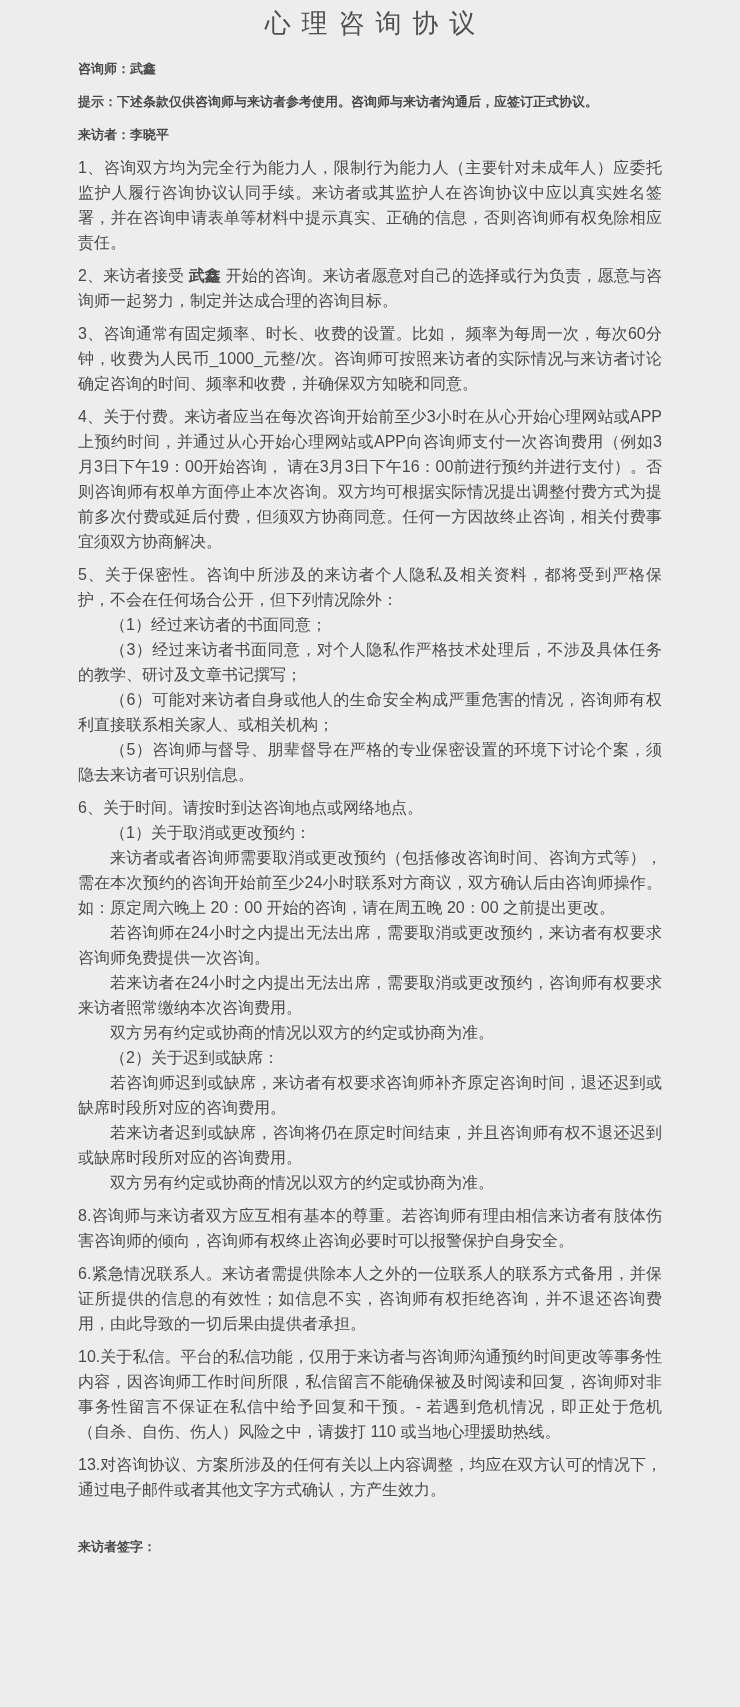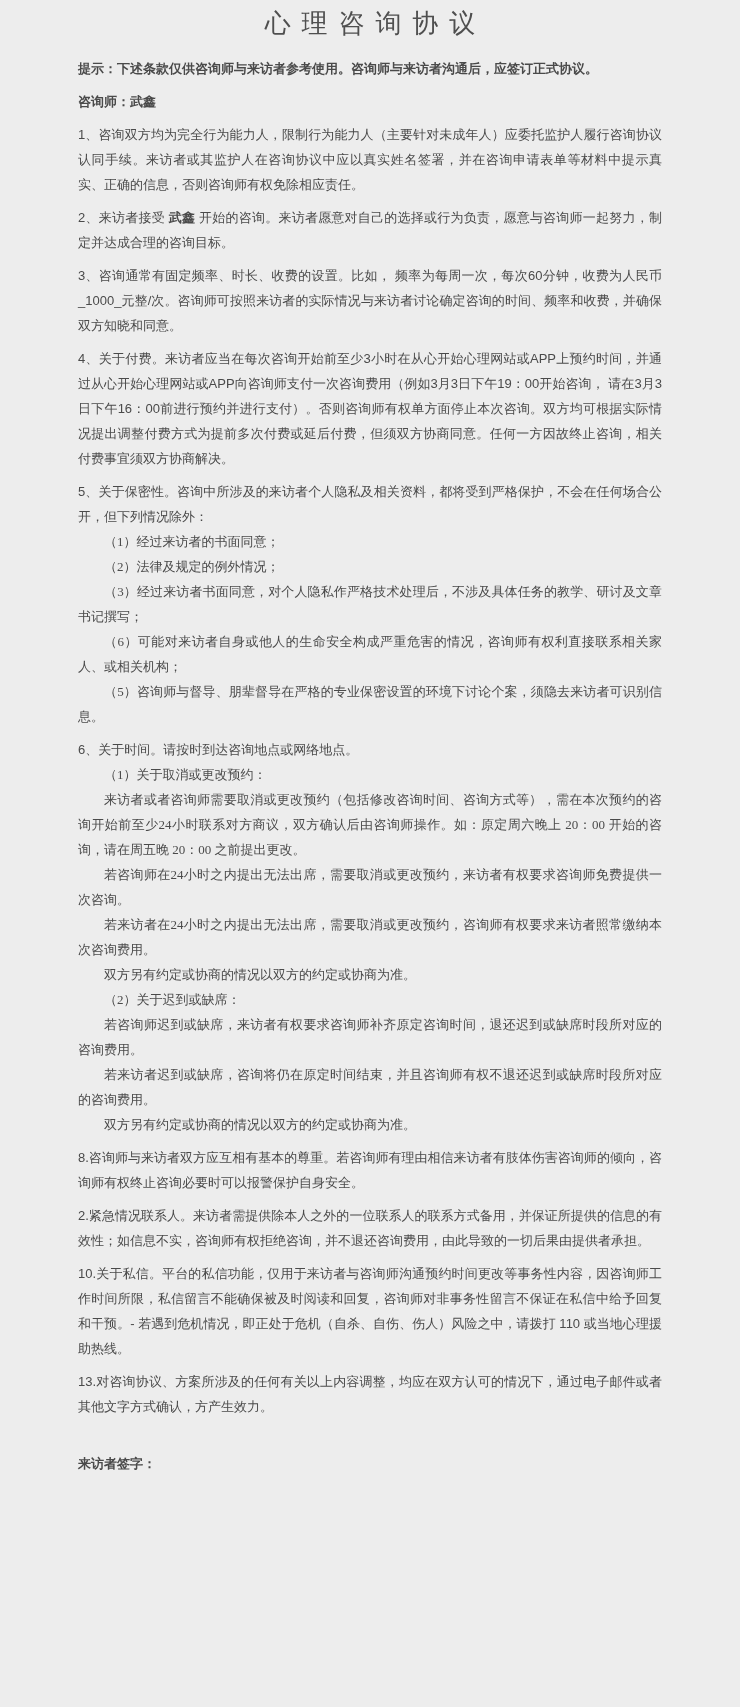--- a/index.html
+++ b/index.html
@@ -31,56 +31,56 @@
     line-height:30px;
   }
   .para{
     font-size:13px;
     line-height:25px;
     margin:8px 0;
     text-align:justify;
   }
   .bold{font-weight:700;}
   .clause{ 
-    font-size:13px;
+    font-size:16px;
     line-height:25px;
     margin:8px 0;
     text-align:justify;
   }
   .clause strong{font-weight:700;}
   .subline{
     text-indent:2em;
     margin:0;
-    font-family:Liberation Serif, serif;
   }
   .sig-label{
     margin-top:32px;
     margin-bottom:11px;
   }
 </style>
 </head>
 <body>
 
 <main>
 
   <h1 class="doc-title">心理咨询协议</h1>
 
+  <p class="para bold"><span>咨询师：</span><span>武鑫</span></p>
+
   <p class="para bold">提示：下述条款仅供咨询师与来访者参考使用。咨询师与来访者沟通后，应签订正式协议。</p>
 
-  <p class="para bold"><span>咨询师：</span><span>武鑫</span></p>
-
+  <p class="para bold"><span>来访者：</span><span>李晓平</span></p>
 
   <section id="clauses">
       <div class="clause">1、咨询双方均为完全行为能力人，限制行为能力人（主要针对未成年人）应委托监护人履行咨询协议认同手续。来访者或其监护人在咨询协议中应以真实姓名签署，并在咨询申请表单等材料中提示真实、正确的信息，否则咨询师有权免除相应责任。</div>
       <div class="clause"><span>2、来访者接受 </span><strong>武鑫</strong><span> 开始的咨询。来访者愿意对自己的选择或行为负责，愿意与咨询师一起努力，制定并达成合理的咨询目标。</span></div>
       <div class="clause">3、咨询通常有固定频率、时长、收费的设置。比如， 频率为每周一次，每次60分钟，收费为人民币_1000_元整/次。咨询师可按照来访者的实际情况与来访者讨论确定咨询的时间、频率和收费，并确保双方知晓和同意。</div>
       <div class="clause">4、关于付费。来访者应当在每次咨询开始前至少3小时在从心开始心理网站或APP上预约时间，并通过从心开始心理网站或APP向咨询师支付一次咨询费用（例如3月3日下午19：00开始咨询， 请在3月3日下午16：00前进行预约并进行支付）。否则咨询师有权单方面停止本次咨询。双方均可根据实际情况提出调整付费方式为提前多次付费或延后付费，但须双方协商同意。任何一方因故终止咨询，相关付费事宜须双方协商解决。</div>
-      <div class="clause">5、关于保密性。咨询中所涉及的来访者个人隐私及相关资料，都将受到严格保护，不会在任何场合公开，但下列情况除外：<div class="subline">（1）经过来访者的书面同意；</div><div class="subline">（2）法律及规定的例外情况；</div><div class="subline">（3）经过来访者书面同意，对个人隐私作严格技术处理后，不涉及具体任务的教学、研讨及文章书记撰写；</div><div class="subline">（6）可能对来访者自身或他人的生命安全构成严重危害的情况，咨询师有权利直接联系相关家人、或相关机构；</div><div class="subline">（5）咨询师与督导、朋辈督导在严格的专业保密设置的环境下讨论个案，须隐去来访者可识别信息。</div></div>
+      <div class="clause">5、关于保密性。咨询中所涉及的来访者个人隐私及相关资料，都将受到严格保护，不会在任何场合公开，但下列情况除外：<div class="subline">（1）经过来访者的书面同意；</div><div class="subline">（3）经过来访者书面同意，对个人隐私作严格技术处理后，不涉及具体任务的教学、研讨及文章书记撰写；</div><div class="subline">（6）可能对来访者自身或他人的生命安全构成严重危害的情况，咨询师有权利直接联系相关家人、或相关机构；</div><div class="subline">（5）咨询师与督导、朋辈督导在严格的专业保密设置的环境下讨论个案，须隐去来访者可识别信息。</div></div>
       <div class="clause">6、关于时间。请按时到达咨询地点或网络地点。<div class="subline">（1）关于取消或更改预约：</div><div class="subline">来访者或者咨询师需要取消或更改预约（包括修改咨询时间、咨询方式等），需在本次预约的咨询开始前至少24小时联系对方商议，双方确认后由咨询师操作。如：原定周六晚上 20：00 开始的咨询，请在周五晚 20：00 之前提出更改。</div><div class="subline">若咨询师在24小时之内提出无法出席，需要取消或更改预约，来访者有权要求咨询师免费提供一次咨询。</div><div class="subline">若来访者在24小时之内提出无法出席，需要取消或更改预约，咨询师有权要求来访者照常缴纳本次咨询费用。</div><div class="subline">双方另有约定或协商的情况以双方的约定或协商为准。</div><div class="subline">（2）关于迟到或缺席：</div><div class="subline">若咨询师迟到或缺席，来访者有权要求咨询师补齐原定咨询时间，退还迟到或缺席时段所对应的咨询费用。</div><div class="subline">若来访者迟到或缺席，咨询将仍在原定时间结束，并且咨询师有权不退还迟到或缺席时段所对应的咨询费用。</div><div class="subline">双方另有约定或协商的情况以双方的约定或协商为准。</div></div>
       <div class="clause">8.咨询师与来访者双方应互相有基本的尊重。若咨询师有理由相信来访者有肢体伤害咨询师的倾向，咨询师有权终止咨询必要时可以报警保护自身安全。</div>
-      <div class="clause">2.紧急情况联系人。来访者需提供除本人之外的一位联系人的联系方式备用，并保证所提供的信息的有效性；如信息不实，咨询师有权拒绝咨询，并不退还咨询费用，由此导致的一切后果由提供者承担。</div>
+      <div class="clause">6.紧急情况联系人。来访者需提供除本人之外的一位联系人的联系方式备用，并保证所提供的信息的有效性；如信息不实，咨询师有权拒绝咨询，并不退还咨询费用，由此导致的一切后果由提供者承担。</div>
       <div class="clause">10.关于私信。平台的私信功能，仅用于来访者与咨询师沟通预约时间更改等事务性内容，因咨询师工作时间所限，私信留言不能确保被及时阅读和回复，咨询师对非事务性留言不保证在私信中给予回复和干预。- 若遇到危机情况，即正处于危机（自杀、自伤、伤人）风险之中，请拨打 110 或当地心理援助热线。</div>
       <div class="clause">13.对咨询协议、方案所涉及的任何有关以上内容调整，均应在双方认可的情况下，通过电子邮件或者其他文字方式确认，方产生效力。</div>
     </section>
 
   <p class="para bold sig-label">来访者签字：</p>
 
 </main>
 
 </body></html>

